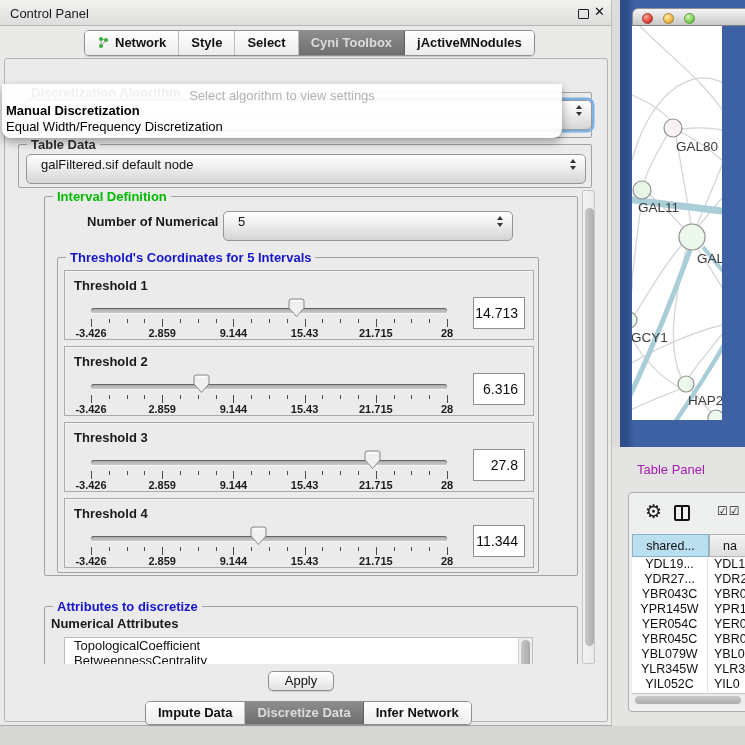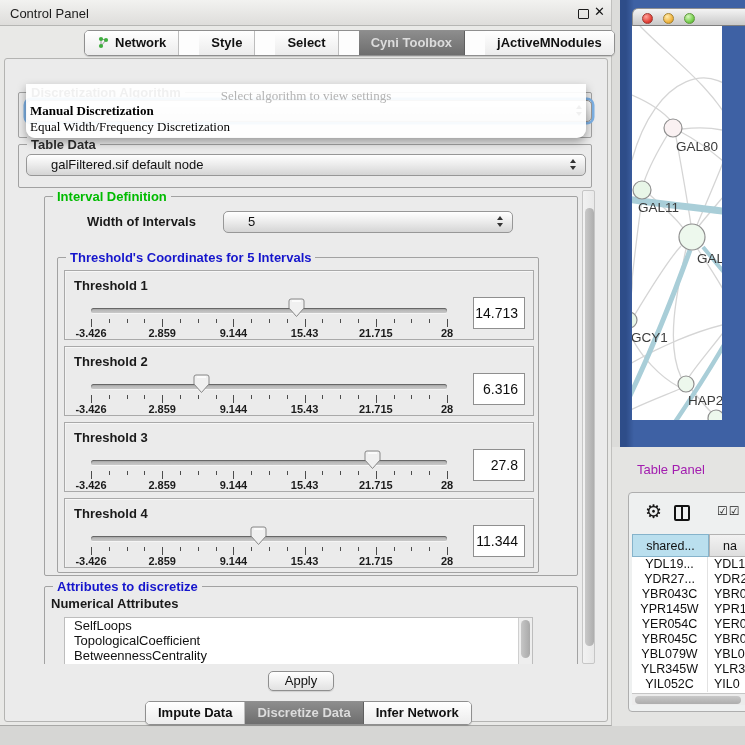--- a/index.html
+++ b/index.html
@@ -23,28 +23,28 @@
 
   .content-frame { position:absolute; left:4px; top:58px; width:604px; height:664px; background:#ebebeb; border:1px solid #b4b4b2; border-radius:3px; }
 
   
   .group { position:absolute; border:1px solid #a2a2a2; border-radius:2px; background:transparent; }
   .group-title { position:absolute; top:-8px; left:8px; background:#ebebeb; padding:0 4px; font-weight:700; color:#2e2e2e; white-space:nowrap; }
   .gt-green { color:#00bb00; }
   .gt-blue { color:#1515cc; }
 
   
-  .combo { position:absolute; height:22px; border:1px solid #979797; border-radius:5px; background:linear-gradient(#ffffff,#ececec 48%,#d5d5d5); line-height:20px; padding-left:24px; color:#111; overflow:hidden; white-space:nowrap; }
+  .combo { position:absolute; height:30px; border:1px solid #979797; border-radius:5px; background:linear-gradient(#ffffff,#ececec 48%,#d5d5d5); line-height:20px; padding-left:14px; color:#111; overflow:hidden; white-space:nowrap; }
   .combo.focused { box-shadow:0 0 0 2.5px #7cb0e4; }
   .spin { position:absolute; right:8px; top:4px; width:7px; height:13px; }
   .spin .up { width:0; height:0; border-left:3.5px solid transparent; border-right:3.5px solid transparent; border-bottom:4.5px solid #333; margin-bottom:3px; }
   .spin .dn { width:0; height:0; border-left:3.5px solid transparent; border-right:3.5px solid transparent; border-top:4.5px solid #333; }
 
   
-  .popup { position:absolute; left:26px; top:84px; width:560px; height:54px; background:rgba(255,255,255,.93); border-radius:0 0 9px 9px; box-shadow:0 4px 10px rgba(0,0,0,.35); z-index:30;font-family:Liberation Serif, serif; }
+  .popup { position:absolute; left:2px; top:84px; width:560px; height:54px; background:rgba(255,255,255,.93); border-radius:0 0 9px 9px; box-shadow:0 4px 10px rgba(0,0,0,.35); z-index:30; }
   .popup-prompt { position:absolute; left:0; top:4px; width:100%; text-align:center; color:#b3b3b3; }
   .popup-opt { position:absolute; left:4px; white-space:nowrap; color:#000; }
   .popup-opt.b { font-weight:700; top:19px; }
   .popup-opt.n { top:35px; }
 
   
   .viewport { position:absolute; left:18px; top:190px; width:564px; height:474px; overflow:hidden; }
   .vscroll { position:absolute; left:582px; top:190px; width:13px; height:474px; background:linear-gradient(90deg,#f2f2f2,#e9e9e9); border:1px solid #c6c6c6; border-radius:2px; }
   .vscroll .thumb { position:absolute; left:1.5px; top:17px; width:9px; height:438px; border-radius:5px; background:linear-gradient(90deg,#c9c9c9,#aeaeae); }
 
@@ -99,21 +99,21 @@
 
   <div class="cp-window">
     <div class="cp-titlebar">
       <span class="cp-title">Control Panel</span>
       <span class="float-icon"></span>
       <span class="close-icon">✕</span>
     </div>
 
     <div class="content-frame"></div>
 
-    <div class="seg-bar" style="left:84px; top:30px;gap:20px;" id="topTabs">
+    <div class="seg-bar" style="left:84px; top:30px;" id="topTabs">
         <div class="seg">
           <svg width="13" height="14" viewBox="0 0 13 14">
             <path d="M4 3 L9 4 M4 3 L4 10 M4 10 L9 4" stroke="#9a9a9a" stroke-width="1" fill="none"></path>
             <circle cx="4" cy="3" r="2.1" fill="#3fae3f"></circle>
             <circle cx="9" cy="4" r="2.1" fill="#3fae3f"></circle>
             <circle cx="4" cy="10" r="2.1" fill="#3fae3f"></circle>
           </svg>
           <span>Network</span>
         </div>
         <div class="seg">
@@ -154,21 +154,21 @@
       <div class="spin">
           <div class="up"></div>
           <div class="dn"></div>
         </div>
     </div>
 
     <div class="viewport">
 
       <div class="group" style="left:26px; top:6px; width:534px; height:380px;">
         <span class="group-title gt-green">Interval Definition</span>
-        <span class="abs" style="left:42px; top:17px; font-weight:700;">Width of Intervals</span>
+        <span class="abs" style="left:42px; top:17px; font-weight:700;">Number of Numerical</span>
         <div class="combo" style="left:178px; top:14px; width:290px;">
           <span>5</span>
           <div class="spin">
               <div class="up"></div>
               <div class="dn"></div>
             </div>
         </div>
 
         <div class="group" style="left:12px; top:60px; width:482px; height:316px;">
           <span class="group-title gt-blue">Threshold's Coordinates for 5 Intervals</span>
@@ -314,25 +314,24 @@
                 <div class="tick-label" style="left:168.4px; top:56px;">9.144</div>
                 <div class="tick-label" style="left:239.6px; top:56px;">15.43</div>
                 <div class="tick-label" style="left:310.8px; top:56px;">21.715</div>
                 <div class="tick-label" style="left:382.0px; top:56px;">28</div>
                 <div class="thr-value">11.344</div>
               </div>
             </div>
         </div>
       </div>
 
-      <div class="group" style="left:26px; top:396px; width:534px; height:110px;">
+      <div class="group" style="left:26px; top:416px; width:534px; height:110px;">
         <span class="group-title gt-blue">Attributes to discretize</span>
         <span class="abs" style="left:6px; top:9px; font-weight:700;">Numerical Attributes</span>
         <div class="attr-list" style="left:19px; top:30px; width:469px; height:70px;" id="attrList">
-          <div class="attr-item">SelfLoops</div>
             <div class="attr-item">TopologicalCoefficient</div>
             <div class="attr-item">BetweennessCentrality</div>
             <div class="list-scroll">
               <div class="thumb"></div>
             </div>
         </div>
       </div>
     </div>
 
     <div class="vscroll">

